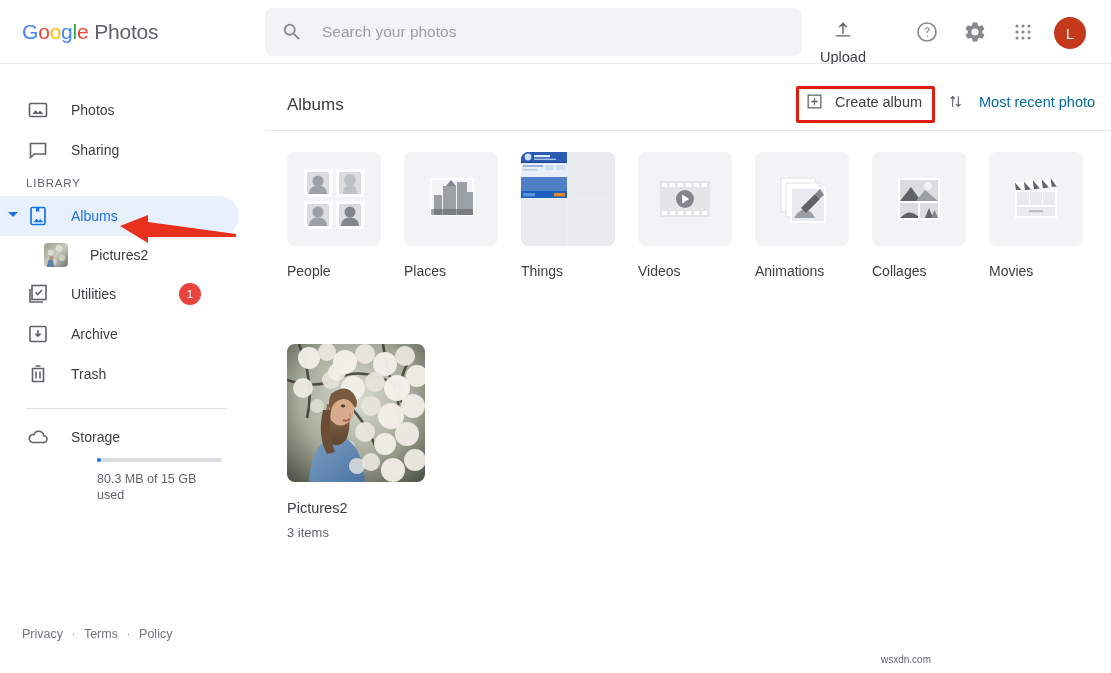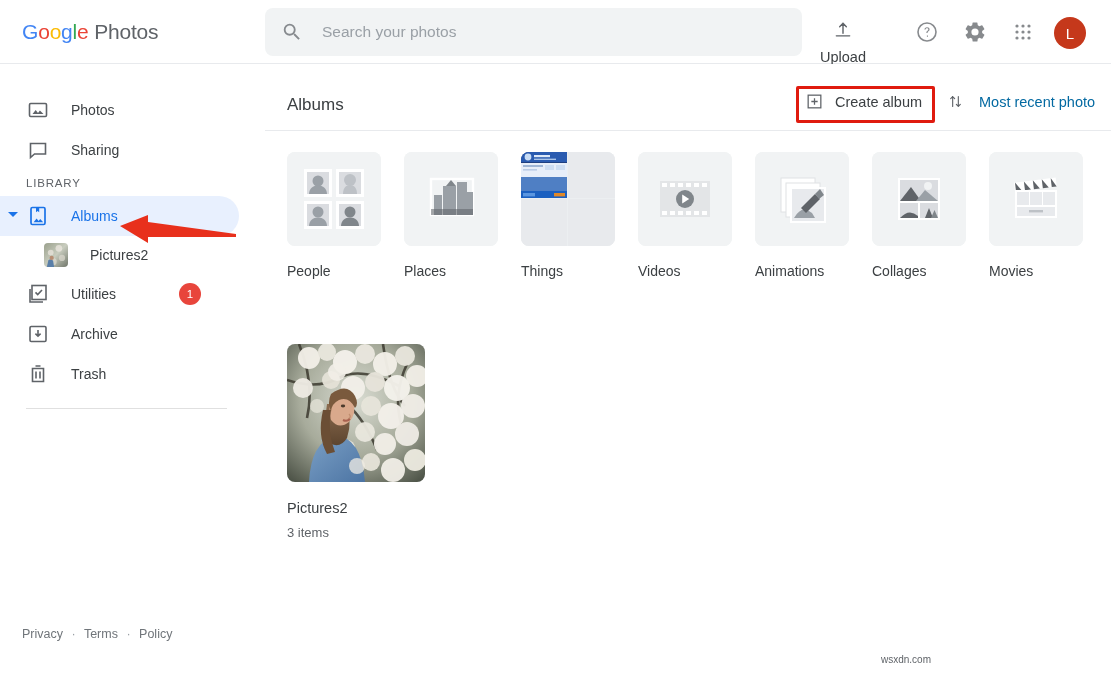--- a/index.html
+++ b/index.html
@@ -245,20 +245,32 @@
 
     <div class="nav-item">
       <svg class="ic" viewBox="0 0 24 24">
         <path fill="none" stroke="#5f6368" stroke-width="1.6" d="M6.5 6.5h11v13h-11zM9.5 4h5M10 9.5v7M14 9.5v7"></path>
       </svg>
       <span class="lbl">Trash</span>
     </div>
 
     <div class="divider"></div>
 
+    <div class="storage">
+      <div class="storage-top">
+        <svg width="24" height="24" viewBox="0 0 24 24">
+          <path fill="none" stroke="#5f6368" stroke-width="1.6" d="M6.5 17.5h11a3.4 3.4 0 0 0 .2-6.8 5 5 0 0 0-9.7-1.1A3.5 3.5 0 0 0 6.5 17.5z"></path>
+        </svg>
+        <span class="lbl">Storage</span>
+      </div>
+      <div class="storage-bar">
+        <div class="storage-fill"></div>
+      </div>
+      <div class="storage-text">80.3 MB of 15 GB used</div>
+    </div>
 
     <div class="footer">
       <span>Privacy</span>
       <span class="dot">·</span>
       <span>Terms</span>
       <span class="dot">·</span>
       <span>Policy</span>
     </div>
   </div>
 

